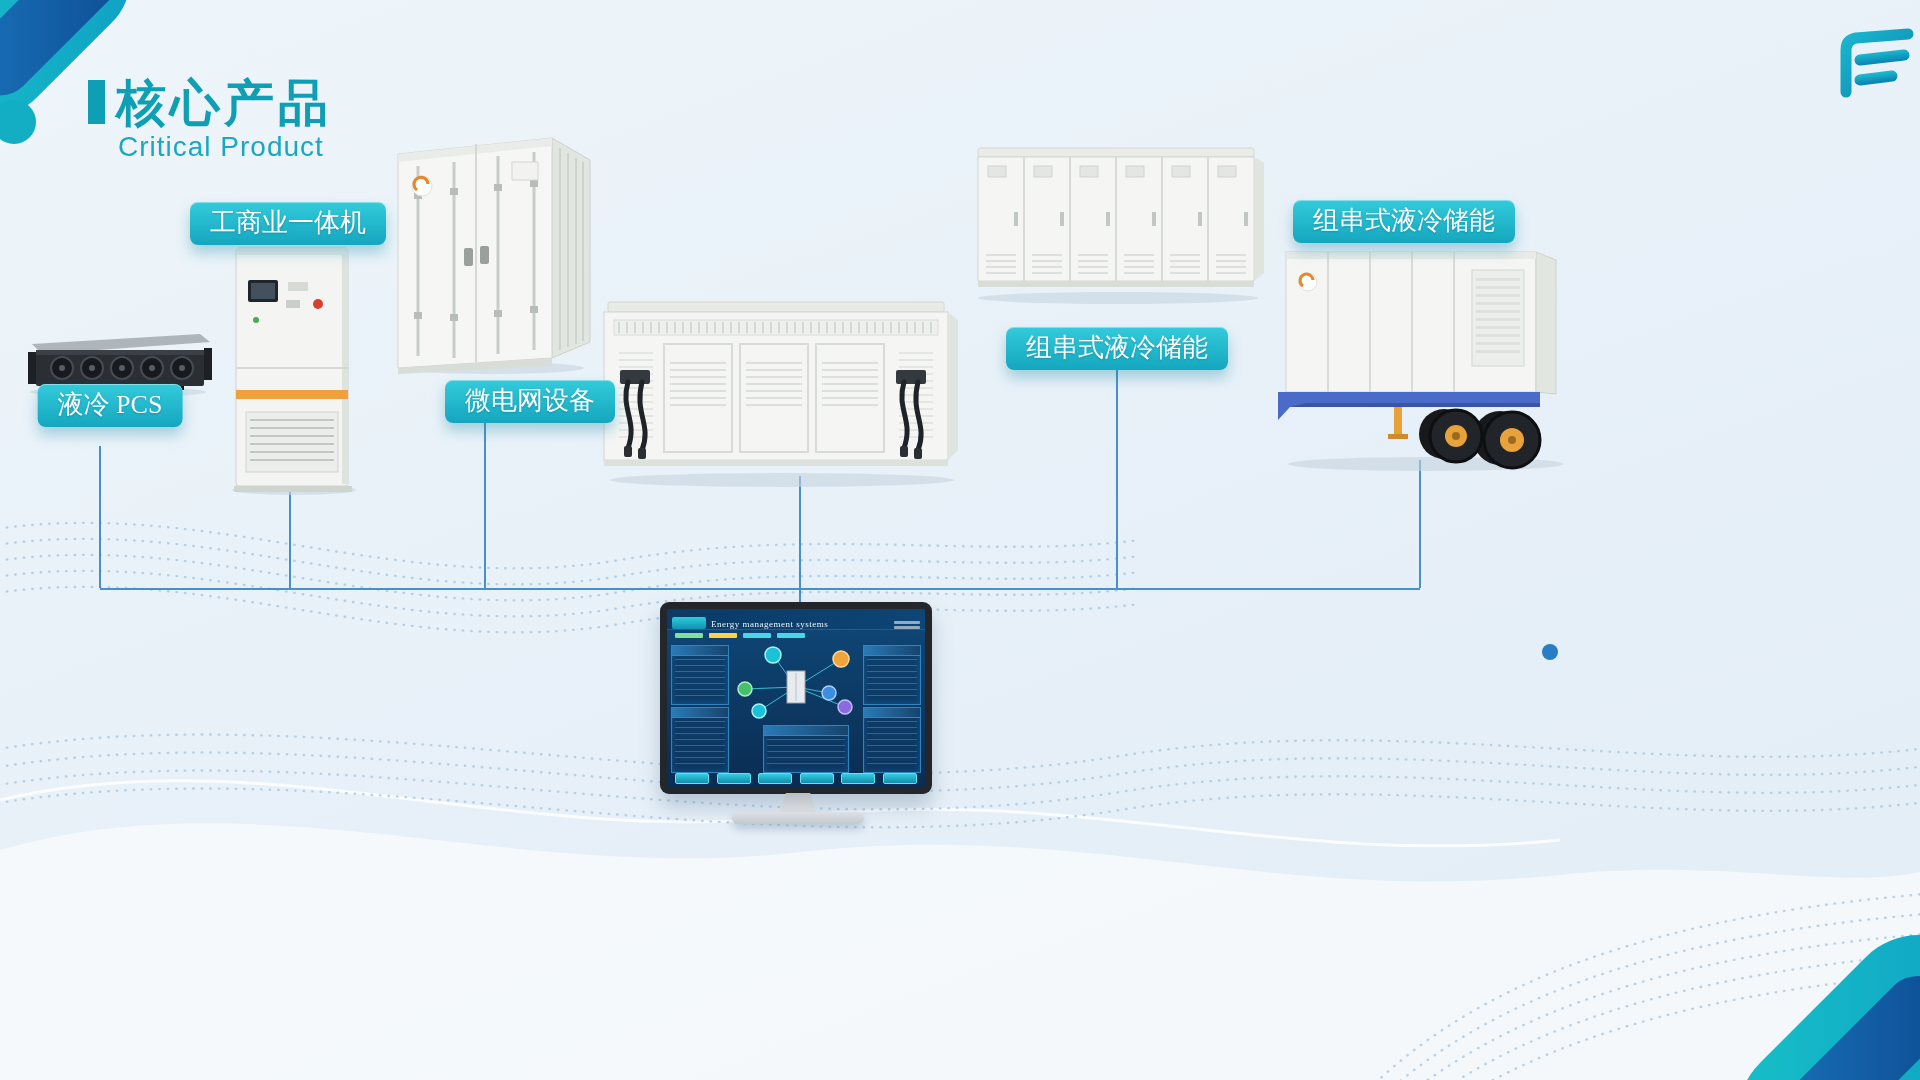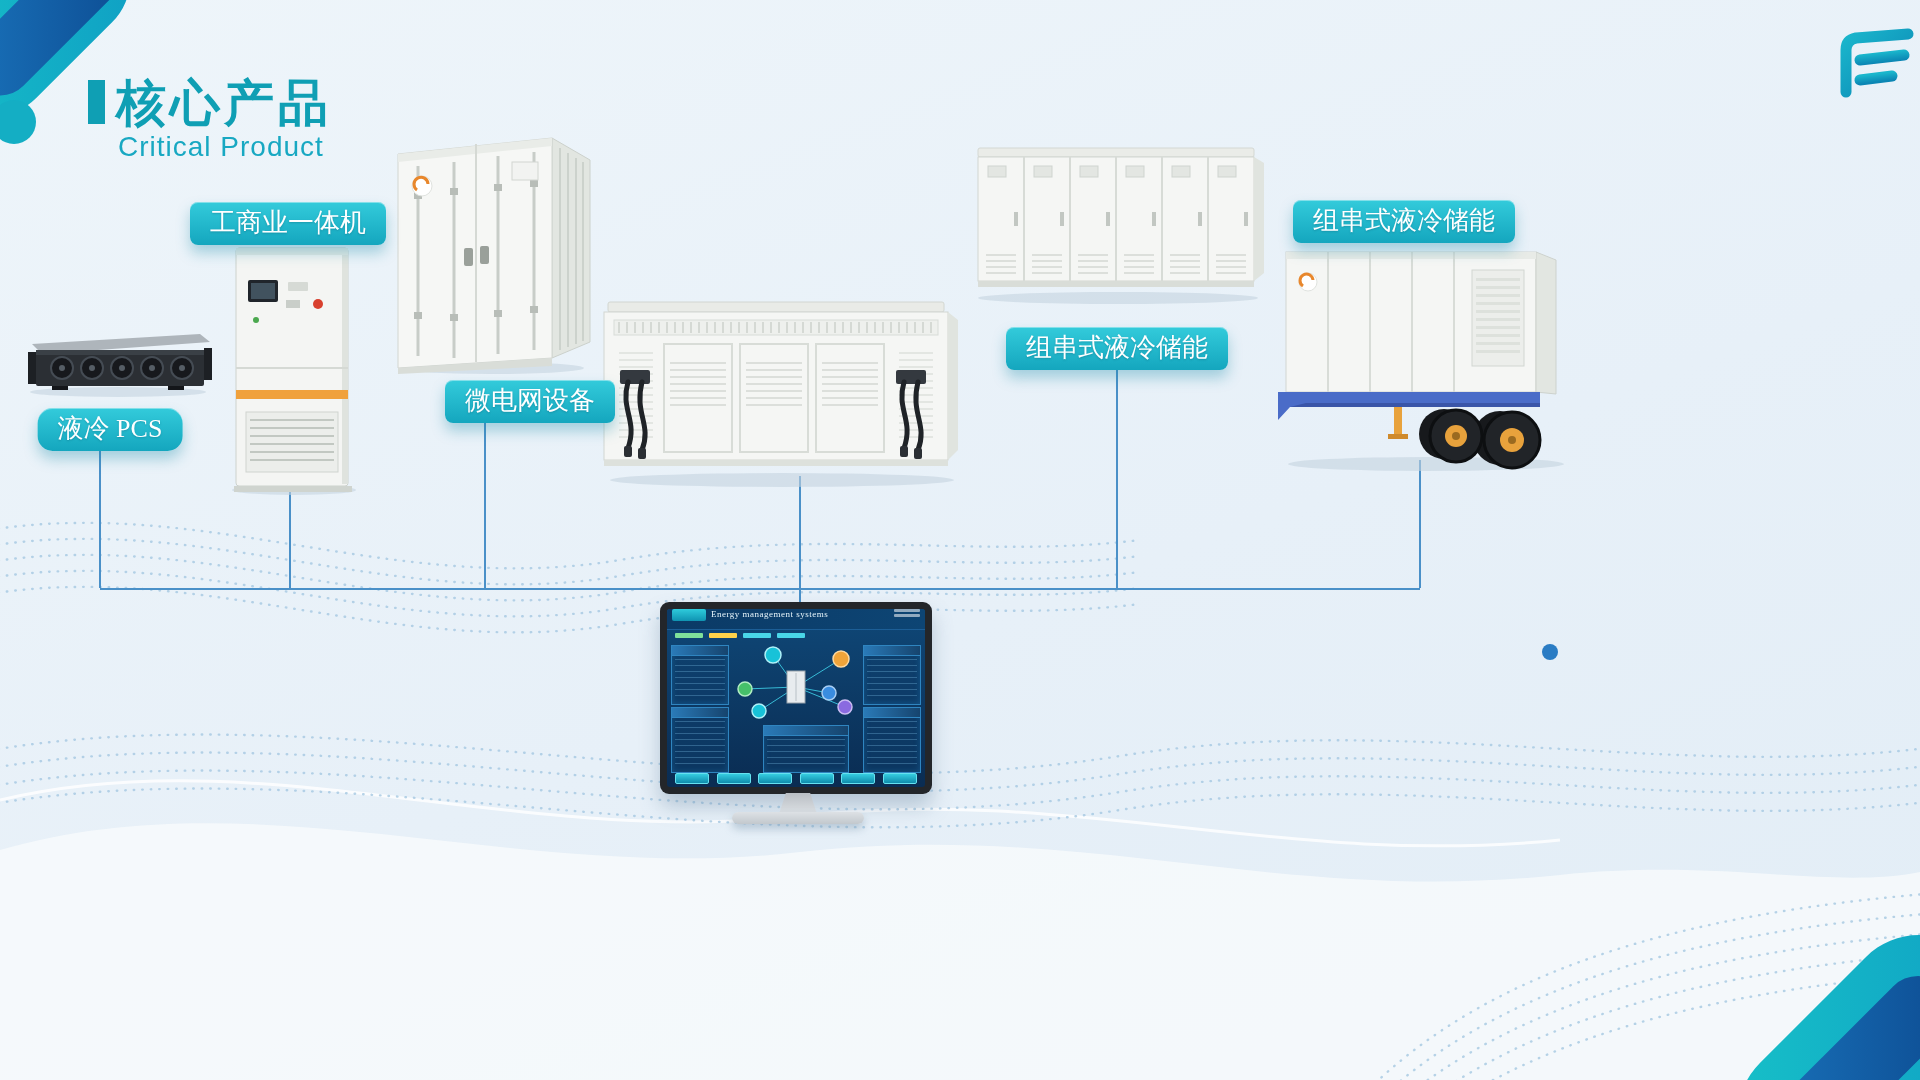--- a/index.html
+++ b/index.html
@@ -36,21 +36,21 @@
   
   .cv{position:absolute;width:2px;background:#4a90c8;z-index:2;}
   .ch{position:absolute;height:2px;background:#4a90c8;z-index:2;}
   .art{position:absolute;z-index:3;}
   
   .monitor{position:absolute;left:660px;top:602px;width:272px;height:192px;background:#23262a;
            border-radius:9px;padding:7px;box-sizing:border-box;z-index:3;
            box-shadow:0 12px 20px rgba(90,120,150,.35);}
   .screen{position:relative;width:100%;height:100%;border-radius:3px;overflow:hidden;
           background:linear-gradient(180deg,#0f4878 0%,#0a2c52 100%);}
-  .scr-header{position:absolute;left:0;top:0;right:0;height:20px;display:flex;align-items:flex-start;
+  .scr-header{position:absolute;left:0;top:0;right:0;height:20px;display:flex;align-items:flex-end;
               background:linear-gradient(90deg,#0b3a66,#0d4574);border-bottom:1px solid #1c5e96;}
   .scr-logo{width:34px;height:12px;margin:0 5px;border-radius:2px;
             background:linear-gradient(180deg,#2ecbdc,#0f93b2);}
   .scr-title{color:#e8f6fc;font-family:"Liberation Serif",serif;font-size:9px;letter-spacing:.5px;}
   .scr-info{margin-left:auto;margin-right:5px;display:flex;flex-direction:column;gap:2px;}
   .scr-info span{display:block;width:26px;height:3px;background:rgba(255,255,255,.55);border-radius:1px;}
   .scr-subrow{position:absolute;left:8px;top:24px;display:flex;gap:6px;}
   .chip{height:5px;border-radius:1px;}
   .scr-panel{position:absolute;background:rgba(14,62,108,.55);border:1px solid #2f85c0;
              box-shadow:inset 0 0 6px rgba(40,150,220,.3);}
@@ -126,21 +126,21 @@
 
   <div class="ch" style="left:100px;top:588px;width:1320px;"></div>
   <div class="cv" style="left:99px;top:446px;height:142px;"></div>
   <div class="cv" style="left:289px;top:492px;height:96px;"></div>
   <div class="cv" style="left:484px;top:418px;height:170px;"></div>
   <div class="cv" style="left:799px;top:476px;height:112px;"></div>
   <div class="cv" style="left:1116px;top:365px;height:223px;"></div>
   <div class="cv" style="left:1419px;top:460px;height:128px;"></div>
   <div class="cv" style="left:799px;top:588px;height:26px;"></div>
 
-  <div class="pill" style="left:110px;top:408px;border-radius:15px;">液冷  PCS</div>
+  <div class="pill" style="left:110px;top:384px;">液冷  PCS</div>
   <div class="pill" style="left:288px;top:202px;">工商业一体机</div>
   <div class="pill" style="left:485px;top:380px;margin-left:45px;">微电网设备</div>
   <div class="pill" style="left:1117px;top:327px;">组串式液冷储能</div>
   <div class="pill" style="left:1404px;top:200px;">组串式液冷储能</div>
 
   <svg class="art" style="left:22px;top:326px" width="192" height="72" viewBox="0 0 192 72">
     <ellipse cx="96" cy="66" rx="88" ry="5" fill="#c4d3e0" opacity="0.6"></ellipse>
     <polygon points="10,18 178,8 188,16 20,28" fill="#aeb5bb"></polygon>
     <rect x="14" y="24" width="168" height="36" rx="2" fill="#2b2f34"></rect>
     <rect x="14" y="24" width="168" height="5" fill="#3a4046"></rect>

